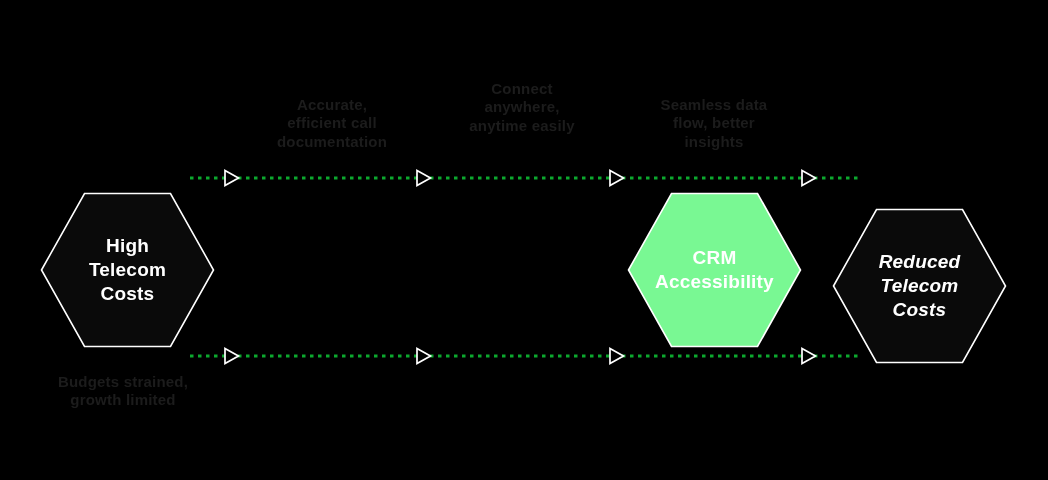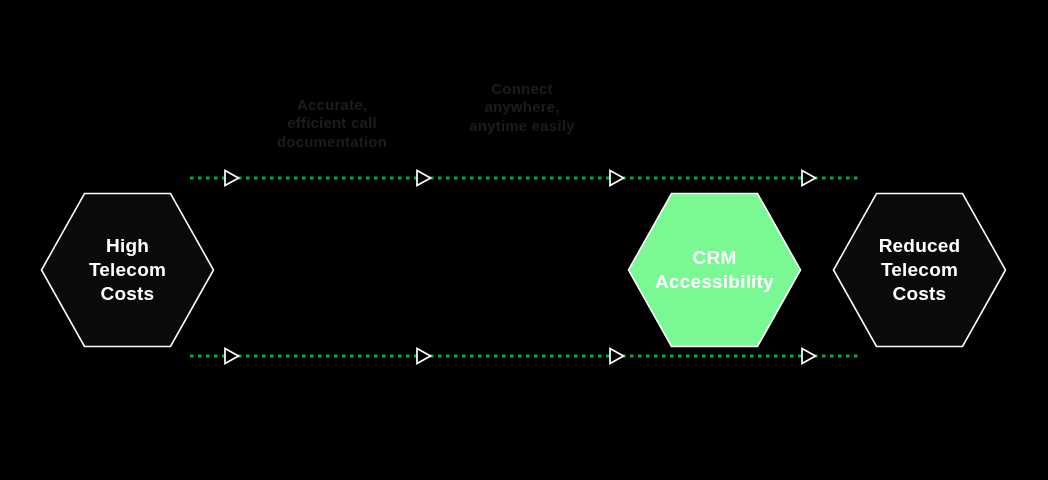--- a/index.html
+++ b/index.html
@@ -79,42 +79,47 @@
       <polygon points="802,348.5 815.5,356 802,363.5" fill="#000000" stroke="#ffffff" stroke-width="1.7"></polygon>
     </g>
   </svg>
 
   <div class="annotation" style="left:262px; top:96px; width:140px;">Accurate,
 efficient call
 documentation</div>
   <div class="annotation" style="left:452px; top:80px; width:140px;">Connect
 anywhere,
 anytime easily</div>
+  <div class="annotation" style="left:639px; top:96px; width:150px;">Seamless data
+flow, better
+insights</div>
 
+  <div class="annotation" style="left:33px; top:373px; width:180px;">Budgets strained,
+growth limited</div>
 
   <div class="hex" style="left:40px; top:192px;">
     <svg width="175" height="156" viewBox="0 0 175 156">
       <polygon points="1.5,78 44.5,1.5 130.5,1.5 173.5,78 130.5,154.5 44.5,154.5" stroke="#ffffff" stroke-width="1.6" fill="#0a0a0a"></polygon>
     </svg>
     <div class="hex-label">High
 Telecom
 Costs</div>
   </div>
 
 
 
   <div class="hex" style="left:627px; top:192px;">
     <svg width="175" height="156" viewBox="0 0 175 156">
       <polygon points="1.5,78 44.5,1.5 130.5,1.5 173.5,78 130.5,154.5 44.5,154.5" stroke="#ffffff" stroke-width="1.6" fill="#79f893"></polygon>
     </svg>
     <div class="hex-label">CRM
 Accessibility</div>
   </div>
 
-  <div class="hex" style="left:832px; top:192px;">
+  <div class="hex" style="left:832px; top:208px;font-style:italic;">
     <svg width="175" height="156" viewBox="0 0 175 156">
       <polygon points="1.5,78 44.5,1.5 130.5,1.5 173.5,78 130.5,154.5 44.5,154.5" stroke="#ffffff" stroke-width="1.6" fill="#0a0a0a"></polygon>
     </svg>
     <div class="hex-label">Reduced
 Telecom
 Costs</div>
   </div>
 
 </div>
 

